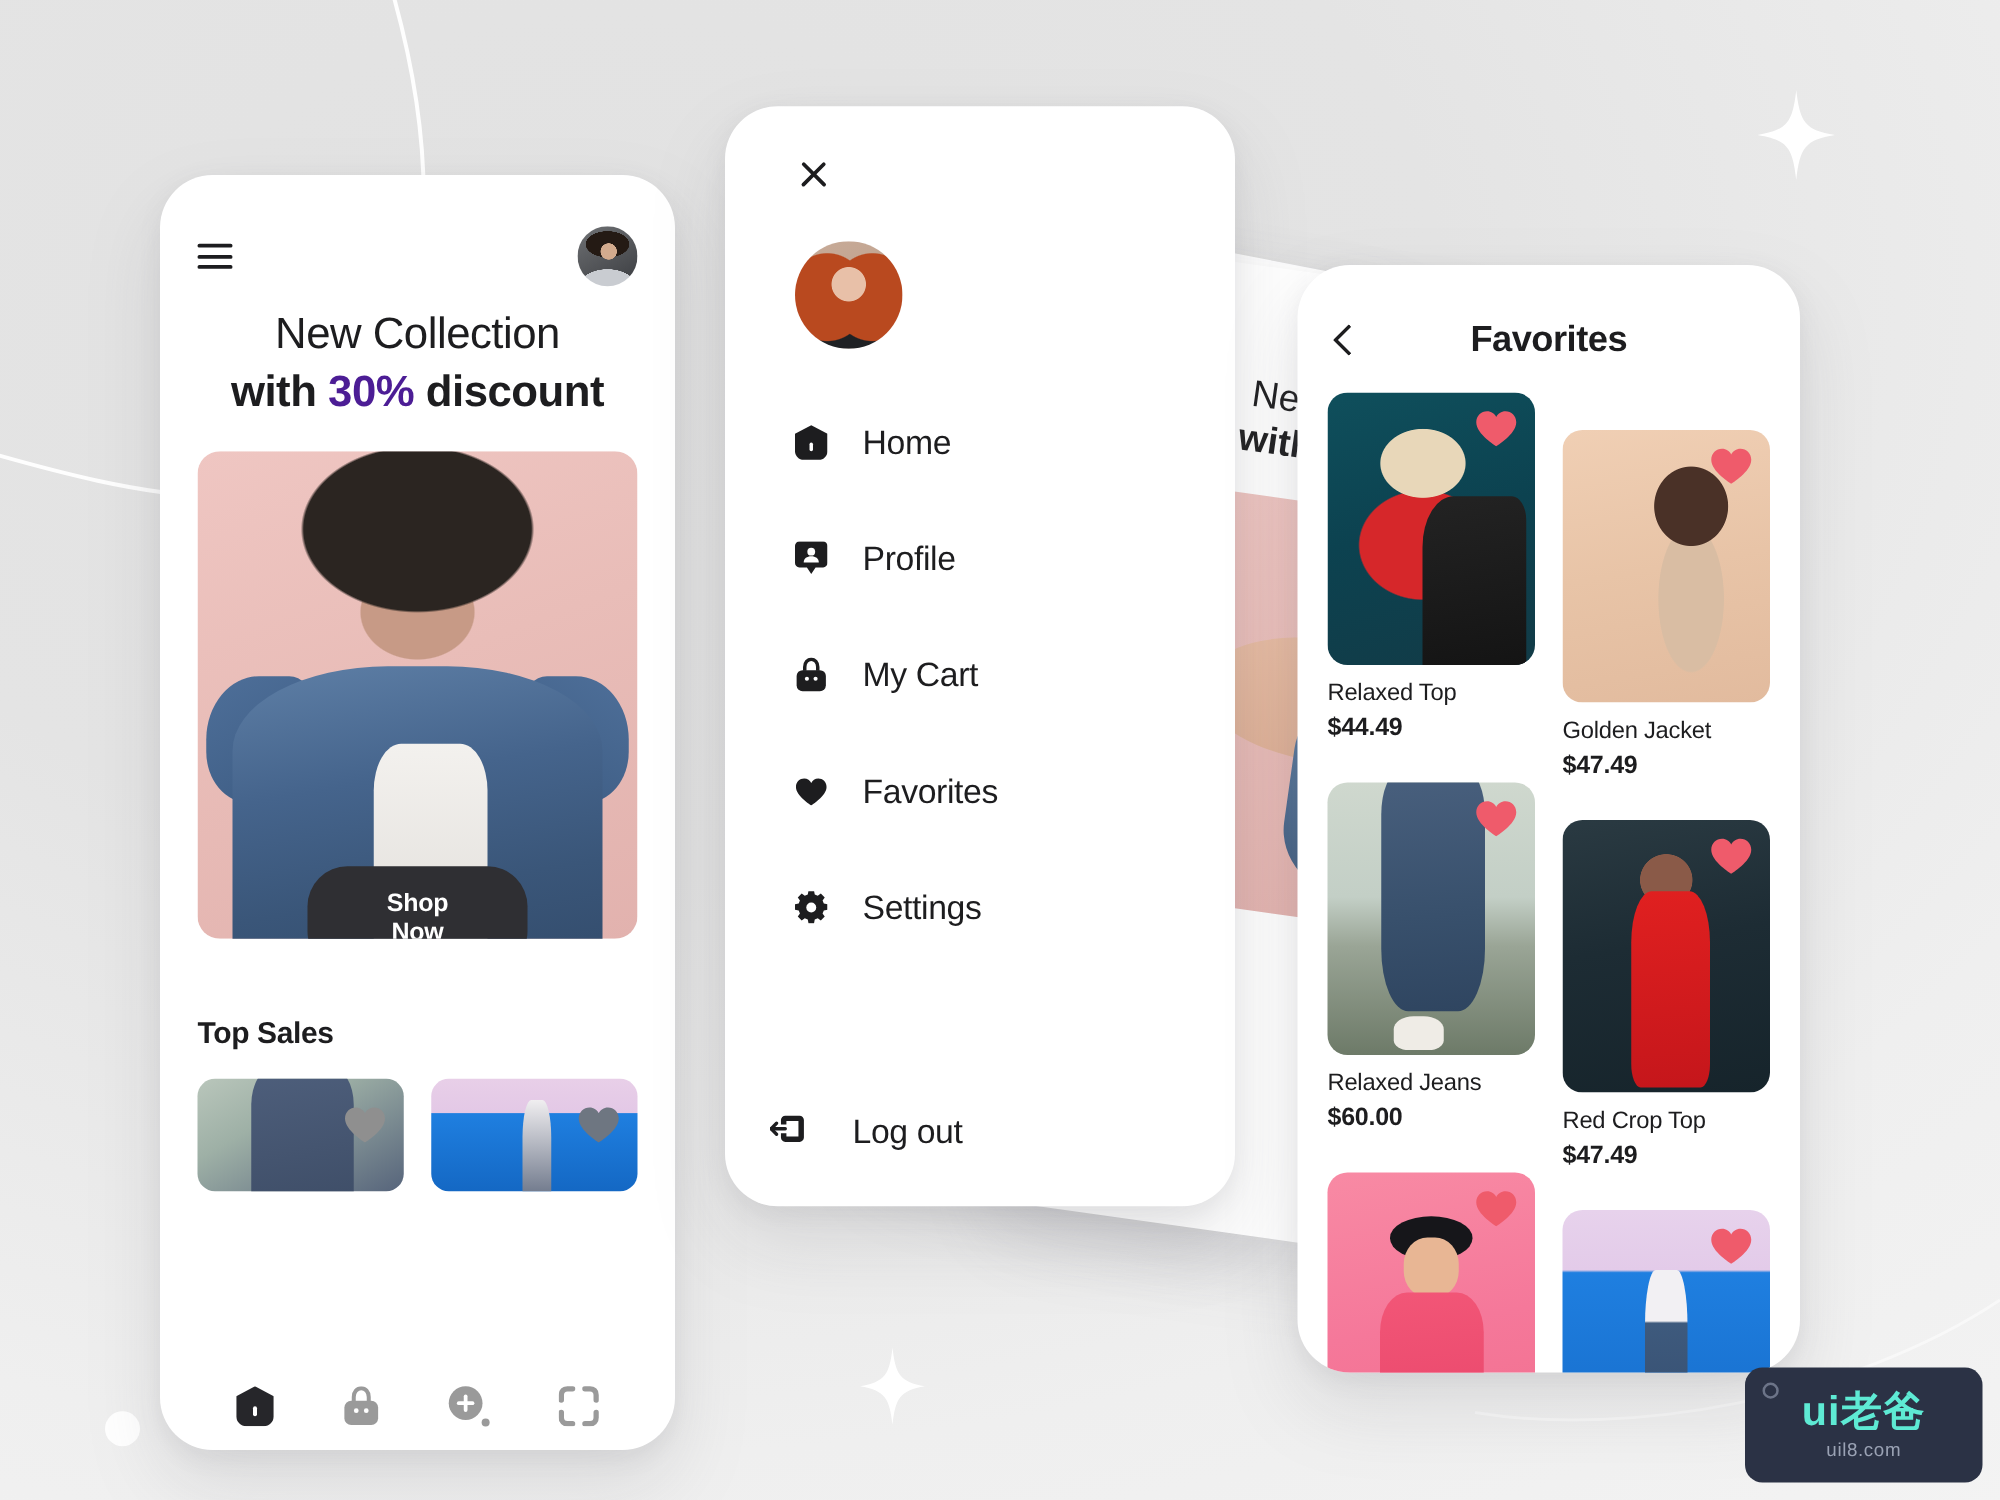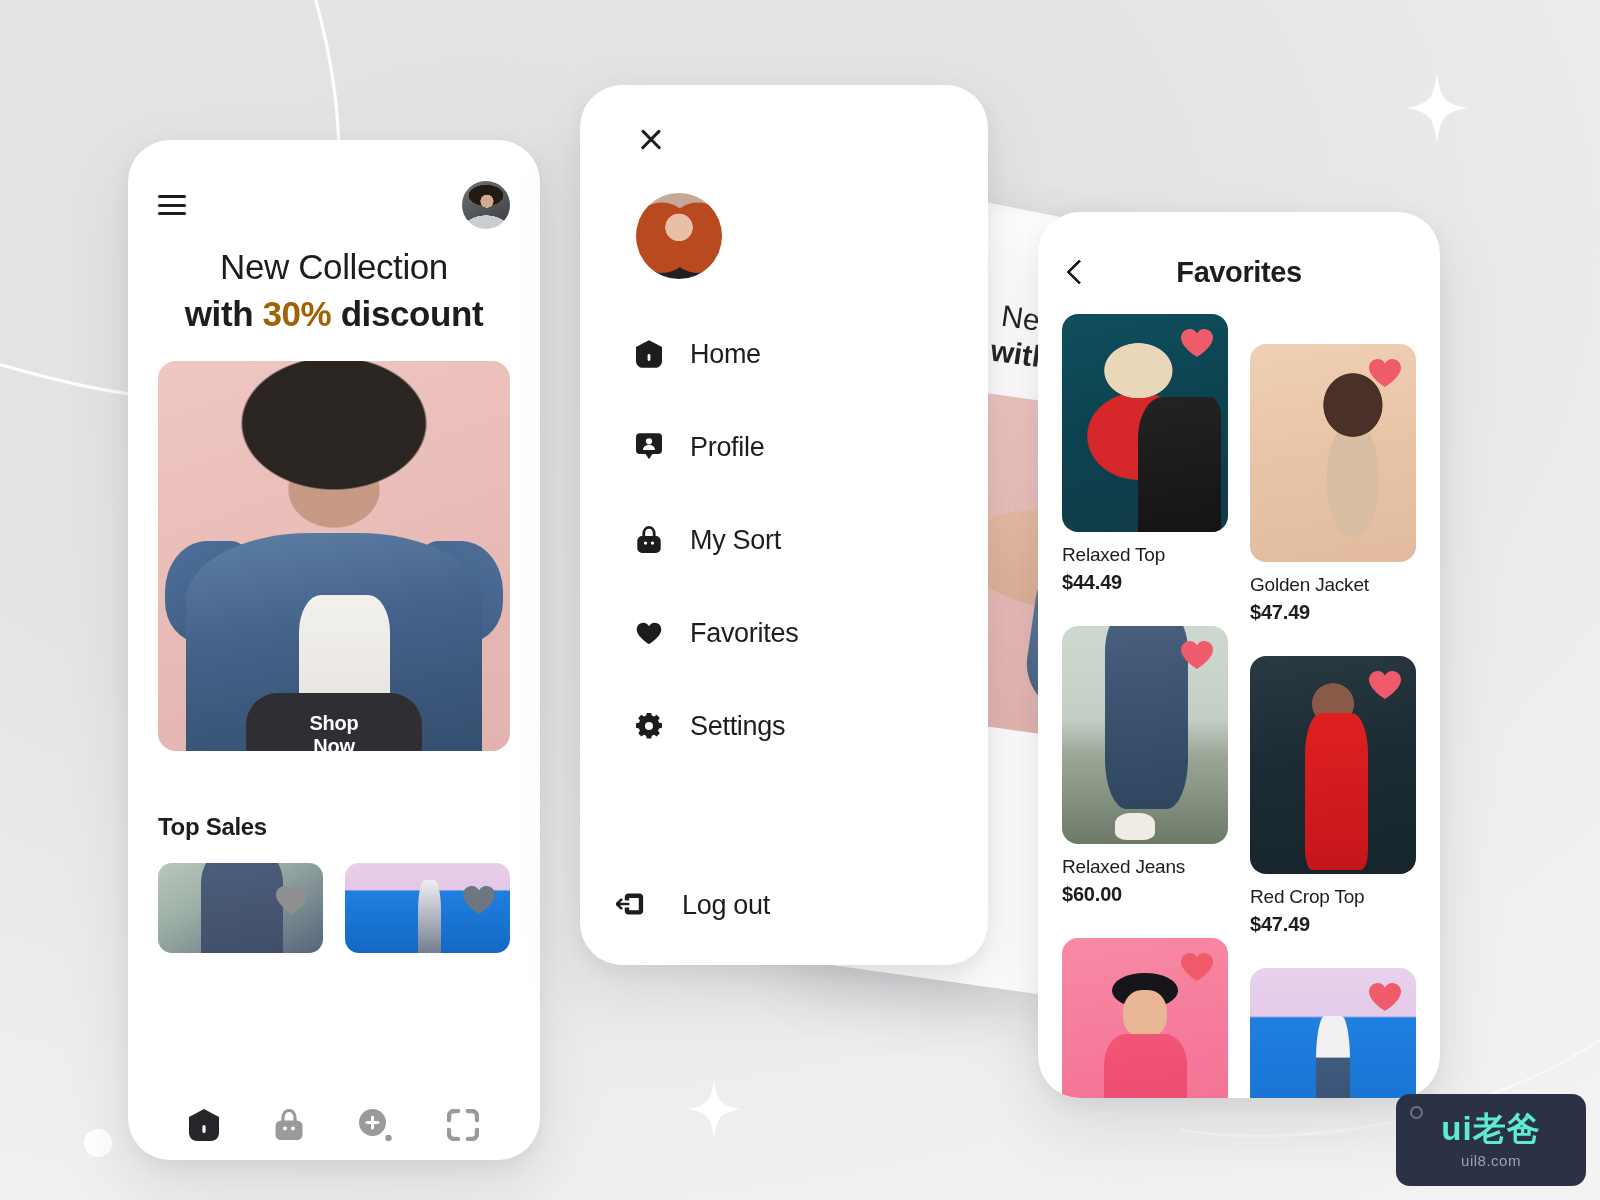--- a/index.html
+++ b/index.html
@@ -40,21 +40,21 @@
       radial-gradient(circle at 52% 42%, #d3ab8e 0 17%, transparent 18%),
       radial-gradient(ellipse 60% 36% at 50% 30%, #241a14 0 60%, transparent 61%),
       radial-gradient(ellipse 70% 46% at 50% 104%, #c9ccd1 0 70%, transparent 71%),
       linear-gradient(150deg,#6f7174,#3a3c40);
     overflow:hidden;
   }
 
   .headline { text-align:center; margin-top:18px; }
   .headline .l1 { font-size:35px; font-weight:400; color:#1d1d1f; letter-spacing:-0.4px; line-height:1.22; }
   .headline .l2 { font-size:35px; font-weight:700; color:#1d1d1f; letter-spacing:-0.4px; line-height:1.22; margin-top:4px;}
-  .accent { color:#a16207;margin-top:36px; }
+  .accent { color:#4c1d95;margin-top:36px; }
 
   .hero {
     margin-top:26px; height:390px; border-radius:18px; position:relative; overflow:hidden;
     background:
       radial-gradient(ellipse 34% 22% at 50% 16%, #2b2521 0 76%, transparent 78%),
       radial-gradient(ellipse 16% 12% at 50% 33%, #c79a86 0 80%, transparent 82%),
       linear-gradient(160deg,#efc6c2 0%, #e9bdb8 45%, #e2b2ae 100%);
   }
   .hero .jacket {
     position:absolute; left:8%; right:8%; top:44%; bottom:-6%;
@@ -398,21 +398,21 @@
 
       <div class="menu-item">
         <span class="mi-ico">
           <svg width="26" height="28" viewBox="0 0 30 32">
             <path d="M9 12 V8.5 C9 4.4 11.7 1.5 15 1.5 C18.3 1.5 21 4.4 21 8.5 V12" fill="none" stroke="#1d1d1f" stroke-width="3.2"></path>
             <rect x="1.5" y="11.5" width="27" height="19.5" rx="5.5" fill="#1d1d1f"></rect>
             <circle cx="11" cy="19.5" r="1.9" fill="#ffffff"></circle>
             <circle cx="19" cy="19.5" r="1.9" fill="#ffffff"></circle>
           </svg>
         </span>
-        <span class="mi-label">My Sort</span>
+        <span class="mi-label">My Cart</span>
       </div>
 
       <div class="menu-item">
         <span class="mi-ico">
           <svg width="28" height="25" viewBox="0 0 34 30">
             <path d="M17 29 C17 29 1 19.4 1 9.8 C1 4.6 5 1 9.6 1 C13 1 15.8 3 17 5.6 C18.2 3 21 1 24.4 1 C29 1 33 4.6 33 9.8 C33 19.4 17 29 17 29 Z" fill="#1d1d1f"></path>
           </svg>
         </span>
         <span class="mi-label">Favorites</span>
       </div>

